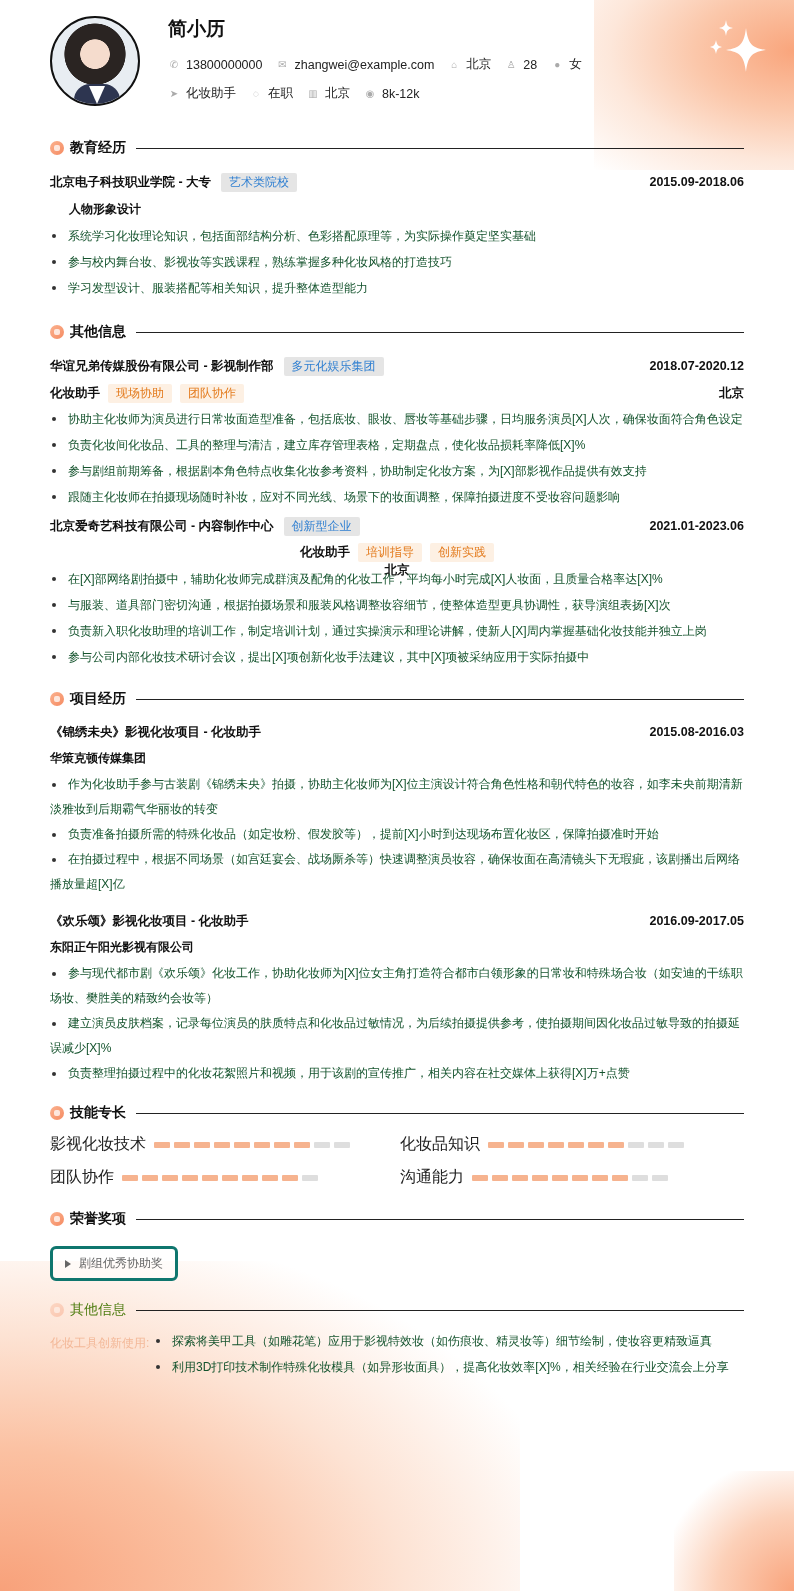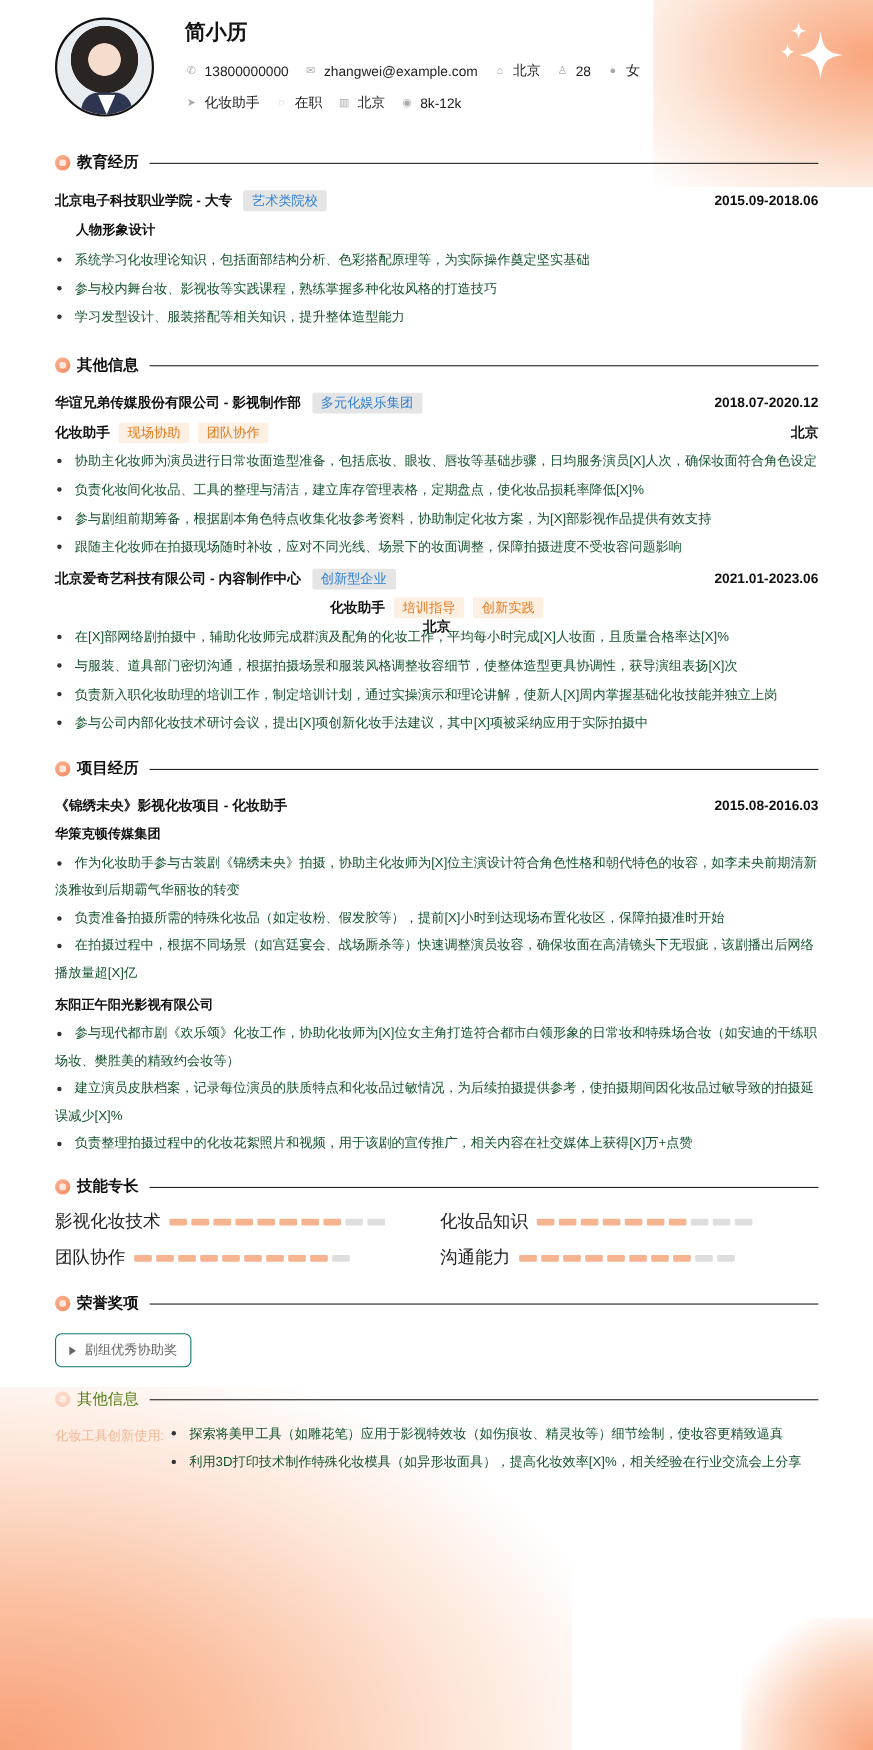--- a/index.html
+++ b/index.html
@@ -38,21 +38,21 @@
   ul.bul { list-style: none; }
   ul.bul li { position: relative; padding-left: 18px; font-size: 12px; line-height: 26px; color: #14532d; }
   ul.bul li::before { content: ""; position: absolute; left: 2px; top: 11px; width: 4px; height: 4px; border-radius: 50%; background: #333; }
   ul.bul.wrap li { line-height: 25px; }
   .summary { font-size: 12px; line-height: 25px; color: #222; }
   .skills { display: grid; grid-template-columns: 350px 350px; row-gap: 12px; margin-top: 8px; }
   .skill { display: flex; align-items: center; font-size: 16px; }
   .dashes { display: flex; margin-left: 8px; }
   .dash { width: 16px; height: 6px; margin-right: 4px; border-radius: 1px; background: #f6b38f; }
   .dash.off { background: #dedede; }
-  .award { display: inline-flex; align-items: center; border: 1px solid #0f766e; border-radius: 6px; padding: 6px 12px; font-size: 12px; color: #666; background: rgba(255,255,255,.5); }
+  .award { display: inline-flex; align-items: center; border: 3px solid #0f766e; border-radius: 6px; padding: 6px 12px; font-size: 12px; color: #666; background: rgba(255,255,255,.5); }
   .award .tri { width: 0; height: 0; border-left: 6px solid #666; border-top: 4px solid transparent; border-bottom: 4px solid transparent; margin-right: 8px; }
   .other { display: flex; font-size: 12px; margin-top: 12px; }
   .other-label { color: #f3b898; width: 104px; flex: none; }
 </style>
 </head>
 <body>
 
 <div class="bg-tr"></div>
 <div class="bg-bl"></div>
 <div class="bg-br"></div>
@@ -177,20 +177,24 @@
     <div class="row bold" style="margin-top:10px;height:20px;">
       <span>《锦绣未央》影视化妆项目 - 化妆助手</span>
       <span>2015.08-2016.03</span>
     </div>
     <div class="bold" style="margin-top:8px;font-size:12px;height:18px;">华策克顿传媒集团</div>
     <ul class="bul wrap" style="margin-top:4px;">
       <li style="padding-left:0;text-indent:18px;">作为化妆助手参与古装剧《锦绣未央》拍摄，协助主化妆师为[X]位主演设计符合角色性格和朝代特色的妆容，如李未央前期清新淡雅妆到后期霸气华丽妆的转变</li>
       <li>负责准备拍摄所需的特殊化妆品（如定妆粉、假发胶等），提前[X]小时到达现场布置化妆区，保障拍摄准时开始</li>
       <li style="padding-left:0;text-indent:18px;">在拍摄过程中，根据不同场景（如宫廷宴会、战场厮杀等）快速调整演员妆容，确保妆面在高清镜头下无瑕疵，该剧播出后网络播放量超[X]亿</li>
     </ul>
+    <div class="row bold" style="margin-top:14px;height:20px;">
+      <span>《欢乐颂》影视化妆项目 - 化妆助手</span>
+      <span>2016.09-2017.05</span>
+    </div>
     <div class="bold" style="margin-top:8px;font-size:12px;height:18px;">东阳正午阳光影视有限公司</div>
     <ul class="bul wrap" style="margin-top:4px;">
       <li style="padding-left:0;text-indent:18px;">参与现代都市剧《欢乐颂》化妆工作，协助化妆师为[X]位女主角打造符合都市白领形象的日常妆和特殊场合妆（如安迪的干练职场妆、樊胜美的精致约会妆等）</li>
       <li style="padding-left:0;text-indent:18px;">建立演员皮肤档案，记录每位演员的肤质特点和化妆品过敏情况，为后续拍摄提供参考，使拍摄期间因化妆品过敏导致的拍摄延误减少[X]%</li>
       <li>负责整理拍摄过程中的化妆花絮照片和视频，用于该剧的宣传推广，相关内容在社交媒体上获得[X]万+点赞</li>
     </ul>
   </div>
 
 
   <div class="section" style="margin-top:14px;">

